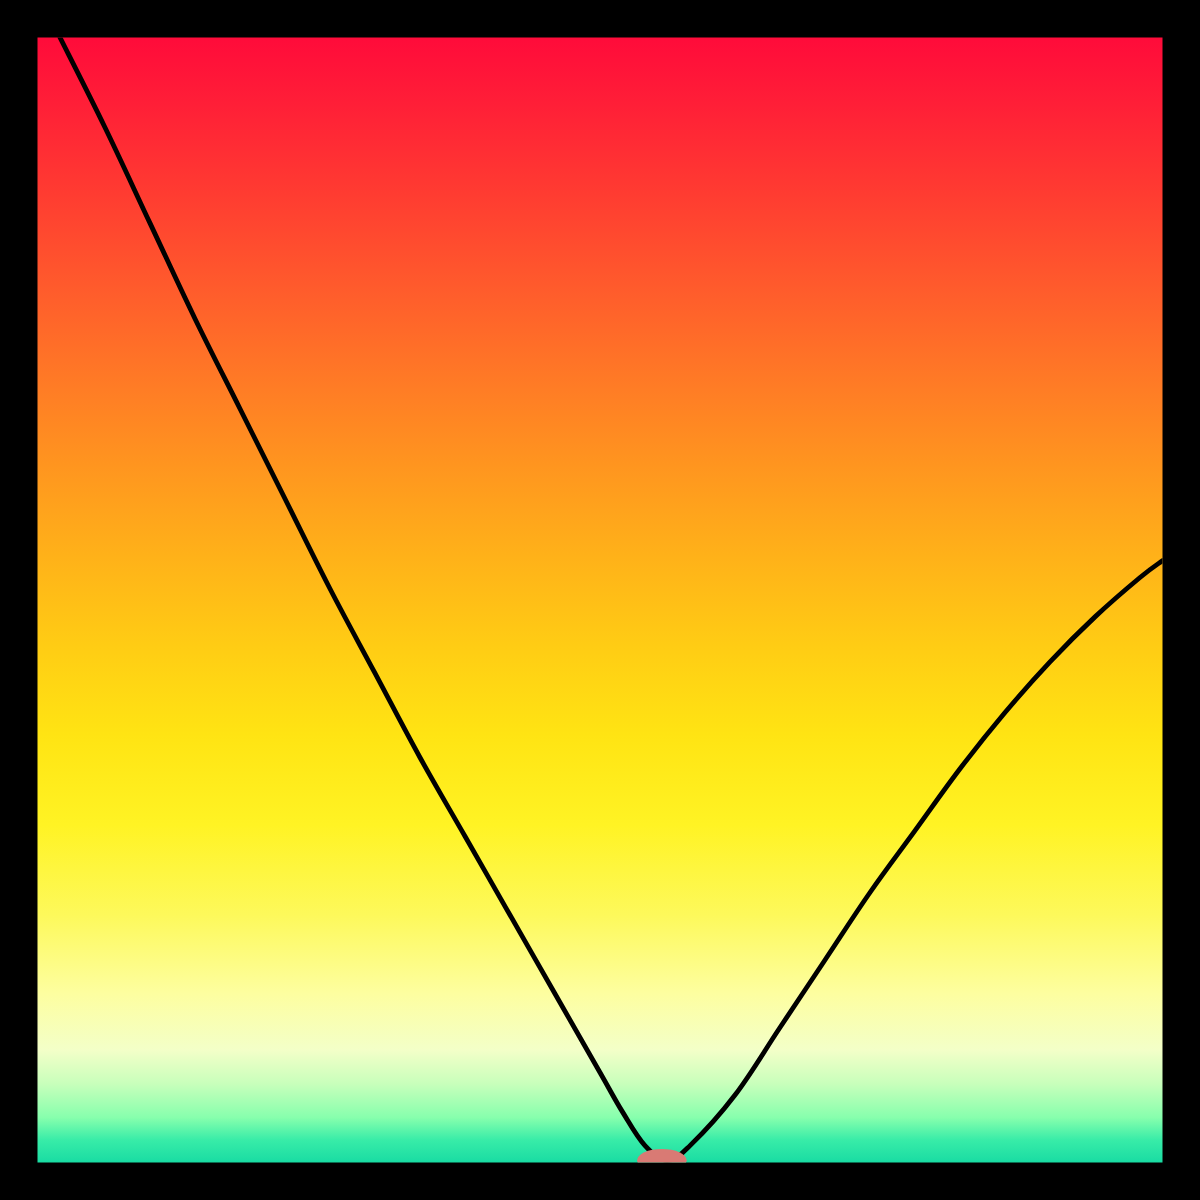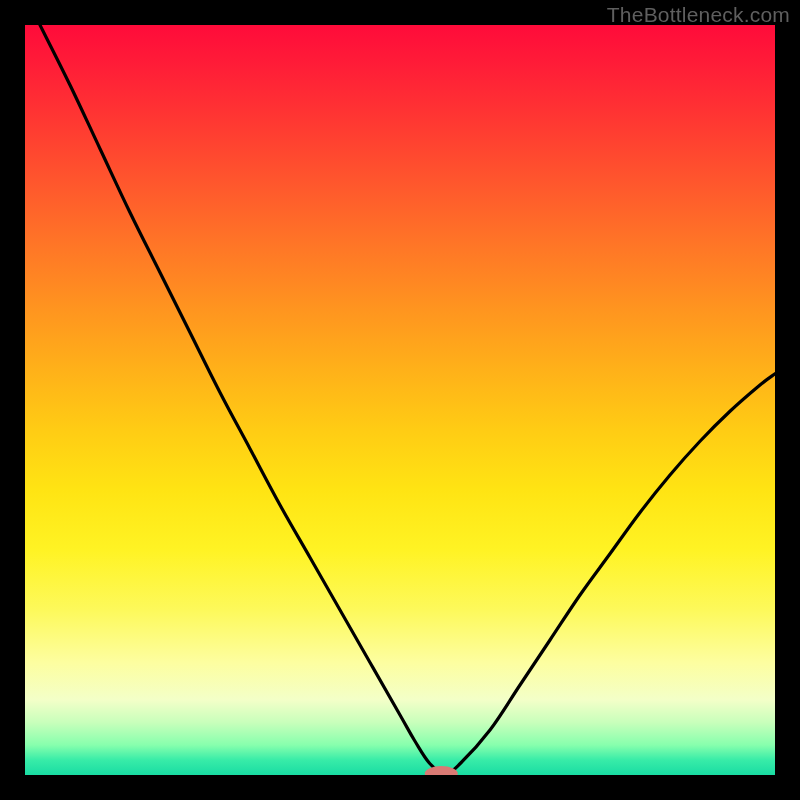--- a/index.html
+++ b/index.html
@@ -78,15 +78,14 @@
 
 <div class="frame">
 
   <div class="plot-area">
     <svg viewBox="0 0 100 100" preserveAspectRatio="none">
       <path id="curve-path" class="curve" vector-effect="non-scaling-stroke" d="M 2 0 C 2.7199999999999998 1.44, 4.5600000000000005 5.03, 6 8 C 7.4399999999999995 10.969999999999999, 8.56 13.44, 10 16.5 C 11.44 19.56, 12.560000000000002 22.03, 14.000000000000002 25 C 15.440000000000001 27.97, 16.56 30.12, 18 33 C 19.44 35.88, 20.56 38.12, 22 41 C 23.44 43.88, 24.56 46.21, 26 49 C 27.44 51.79, 28.56 53.8, 30 56.5 C 31.44 59.2, 32.56 61.39, 34 64 C 35.44 66.61, 36.56 68.48, 38 71 C 39.44 73.52, 40.56 75.48, 42 78 C 43.44 80.52, 44.56 82.48, 46 85 C 47.44 87.52, 48.92 90.11, 50 92 C 51.08 93.89, 51.28 94.33, 52 95.5 C 52.72 96.67, 53.28 97.726, 54 98.5 C 54.72 99.274, 55.28000000000001 99.8, 56.00000000000001 99.8 C 56.720000000000006 99.8, 56.919999999999995 99.544, 57.99999999999999 98.5 C 59.07999999999999 97.456, 60.56 95.89, 62 94 C 63.44 92.11, 64.56 90.16, 66 88 C 67.44 85.84, 68.56 84.16, 70 82 C 71.44 79.84, 72.56 78.07, 74 76 C 75.44 73.93, 76.56 72.48, 78 70.5 C 79.44 68.52, 80.56 66.89, 82 65 C 83.44 63.11, 84.56 61.71, 86 60 C 87.44 58.29, 88.56 57.03, 90 55.5 C 91.44 53.97, 92.56 52.85, 94 51.5 C 95.44 50.15, 96.92 48.9, 98 48 C 99.08 47.1, 99.64 46.77, 100 46.5"></path>
       <ellipse id="opt-marker" class="marker" cx="55.50000000000001" cy="99.8" rx="2.2" ry="1" fill="#d97a74"></ellipse>
     </svg>
   </div>
 
-  <div class="watermark">TheBottleneck.com</div>
 
 </div>
 
 </body></html>

